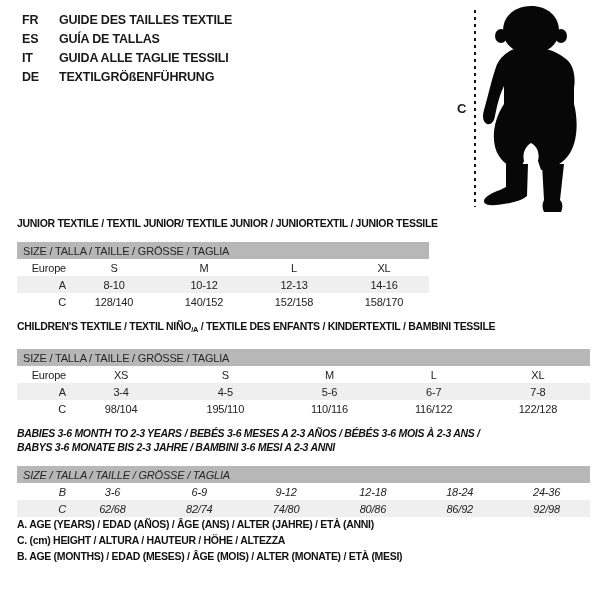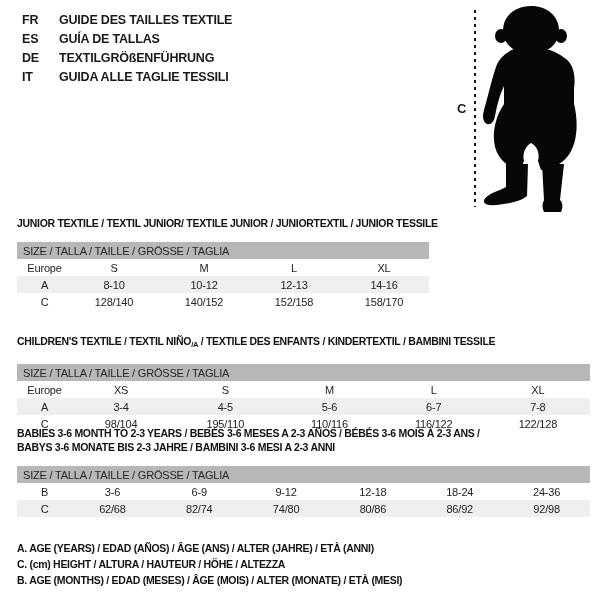--- a/index.html
+++ b/index.html
@@ -21,58 +21,58 @@
   
   .figure{position:absolute;left:440px;top:0;width:160px;height:215px;}
   .dashed-line{position:absolute;left:34px;top:10px;width:2px;height:197px;
     background:repeating-linear-gradient(to bottom,#141414 0 3px,transparent 3px 7px);}
   .c-label{position:absolute;left:17px;top:101px;font-weight:bold;font-size:13px;}
   .baby-svg{position:absolute;left:40px;top:4px;}
 
   
   .tbl-block{position:absolute;left:17px;}
   .tbl-junior{top:216px;width:412px;}
-  .tbl-children{top:334px;width:573px;}
-  .tbl-babies{top:426px;width:573px;}
+  .tbl-children{top:319px;width:573px;}
+  .tbl-babies{top:426px;width:573px;font-style:italic;}
   .tbl-title{margin:0 0 12px 0;font-size:10.5px;line-height:14px;font-weight:bold;
     letter-spacing:-0.3px;white-space:nowrap;color:#111;}
   .tbl-title sub{font-size:7.5px;vertical-align:-2px;}
 
   table{width:100%;border-collapse:collapse;table-layout:fixed;font-size:11px;letter-spacing:-0.2px;color:#222;}
   th.size-head{background:var(--header-bar);text-align:left;font-weight:normal;
     height:17px;padding:0 6px;font-size:11px;color:#262626;letter-spacing:-0.2px;}
   td{height:17px;padding:0 3px;text-align:center;font-weight:normal;overflow:hidden;white-space:nowrap;}
-  td.lbl{text-align:center;padding-left:6px;}
+  td.lbl{text-align:right;padding-left:6px;}
   tbody tr:nth-child(even) td{background:var(--alt-row);}
 
   
-  .legend{position:absolute;left:17px;top:540px;font-weight:bold;font-size:10.5px;
+  .legend{position:absolute;left:17px;top:516px;font-weight:bold;font-size:10.5px;
     line-height:16px;letter-spacing:-0.3px;color:#111;white-space:nowrap;}
 </style>
 </head>
 <body>
 
 <div class="sheet">
 
   <div class="langs">
     <div class="lang-row">
       <span class="lang-code">FR</span>
       <span class="lang-label">GUIDE DES TAILLES TEXTILE</span>
     </div>
     <div class="lang-row">
       <span class="lang-code">ES</span>
       <span class="lang-label">GUÍA DE TALLAS</span>
     </div>
     <div class="lang-row">
+      <span class="lang-code">IT</span>
+      <span class="lang-label">GUIDA ALLE TAGLIE TESSILI</span>
+    </div>
+    <div class="lang-row">
       <span class="lang-code">DE</span>
       <span class="lang-label">TEXTILGRÖßENFÜHRUNG</span>
-    </div>
-    <div class="lang-row">
-      <span class="lang-code">IT</span>
-      <span class="lang-label">GUIDA ALLE TAGLIE TESSILI</span>
     </div>
   </div>
 
   <div class="figure">
     <span class="c-label">C</span>
     <div class="dashed-line"></div>
     <svg class="baby-svg" width="120" height="208" viewBox="0 0 120 208" aria-hidden="true">
       <g fill="#070707">
 
         <path d="M51,2 C35,2 23,12 23,27 C23,40 35,50 51,50 C67,50 79,40 79,27 C79,12 67,2 51,2 Z"></path>

